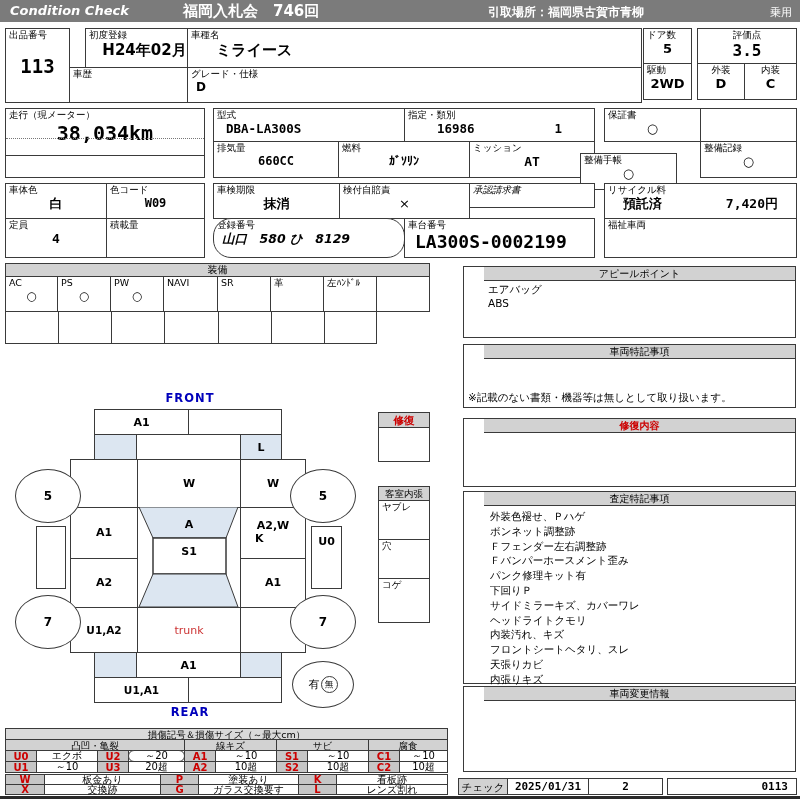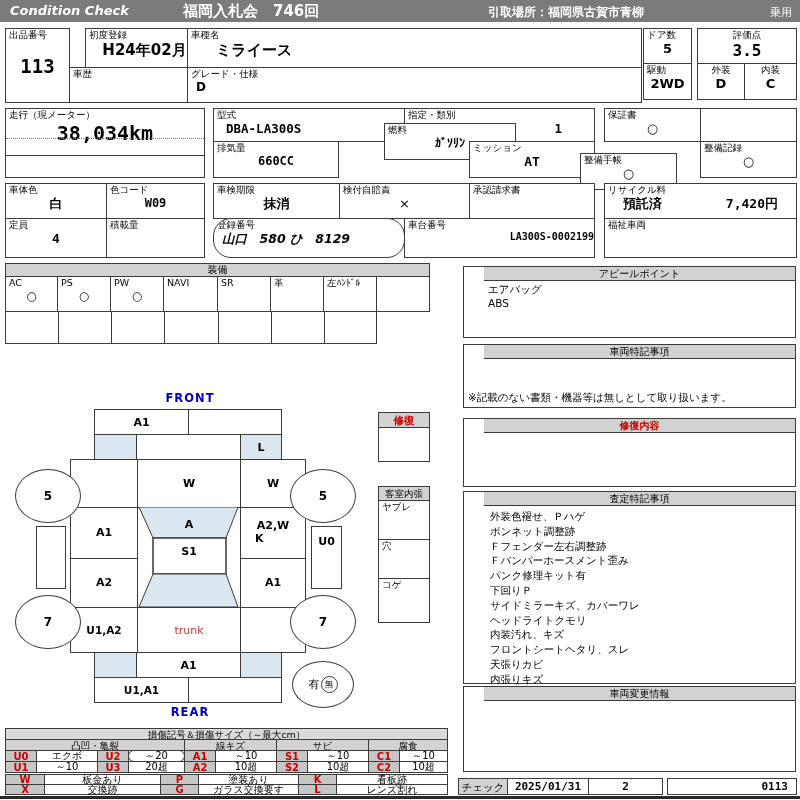--- a/index.html
+++ b/index.html
@@ -95,21 +95,21 @@
   <div class="l">指定・類別</div>
   <div class="v num" style="display:flex;justify-content:space-between;padding:0 32px;font-size:12.5px;">
     <span>16986</span>
     <span>1</span>
   </div>
 </div>
 <div class="cell" style="left:213px;top:141px;width:126px;height:37px;">
   <div class="l">排気量</div>
   <div class="v num" style="font-size:12px;">660CC</div>
 </div>
-<div class="cell" style="left:338px;top:123px;width:132px;height:37px;margin-left:46px;">
+<div class="cell" style="left:338px;top:141px;width:132px;height:37px;">
   <div class="l">燃料</div>
   <div class="v" style="font-size:12px;">ｶﾞｿﾘﾝ</div>
 </div>
 <div class="cell" style="left:469px;top:141px;width:126px;height:37px;">
   <div class="l">ミッション</div>
   <div class="v num">AT</div>
 </div>
 <div class="cell" style="left:604px;top:108px;width:97px;height:34px;">
   <div class="l">保証書</div>
   <div class="v" style="font-weight:normal;">○</div>
@@ -141,31 +141,31 @@
   <div class="v"></div>
 </div>
 <div class="cell" style="left:213px;top:183px;width:127px;height:36px;">
   <div class="l">車検期限</div>
   <div class="v">抹消</div>
 </div>
 <div class="cell" style="left:339px;top:183px;width:131px;height:36px;">
   <div class="l">検付自賠責</div>
   <div class="v" style="font-weight:normal;">×</div>
 </div>
-<div class="cell" style="left:469px;top:183px;width:126px;height:36px;">
+<div class="cell" style="left:469px;top:183px;width:126px;height:25px;font-style:italic;">
   <div class="l">承認請求書</div>
   <div class="v"></div>
 </div>
 <div class="cell" style="left:213px;top:218px;width:192px;height:40px;border-radius:18px;">
   <div class="l">登録番号</div>
   <div class="v" style="text-align:left;padding-left:8px;font-size:12.5px;font-style:italic;">山口　580 ひ　8129</div>
 </div>
 <div class="cell" style="left:404px;top:218px;width:191px;height:40px;">
   <div class="l">車台番号</div>
-  <div class="v num" style="text-align:right;padding-left:10px;font-size:10px;">LA300S-0002199</div>
+  <div class="v num" style="text-align:left;padding-left:10px;font-size:18px;">LA300S-0002199</div>
 </div>
 <div class="cell" style="left:604px;top:183px;width:193px;height:36px;">
   <div class="l">リサイクル料</div>
   <div class="v" style="display:flex;justify-content:space-between;padding:0 18px;font-size:13px;">
     <span>預託済</span>
     <span class="num">7,420円</span>
   </div>
 </div>
 <div class="cell" style="left:604px;top:218px;width:193px;height:40px;">
   <div class="l">福祉車両</div>

